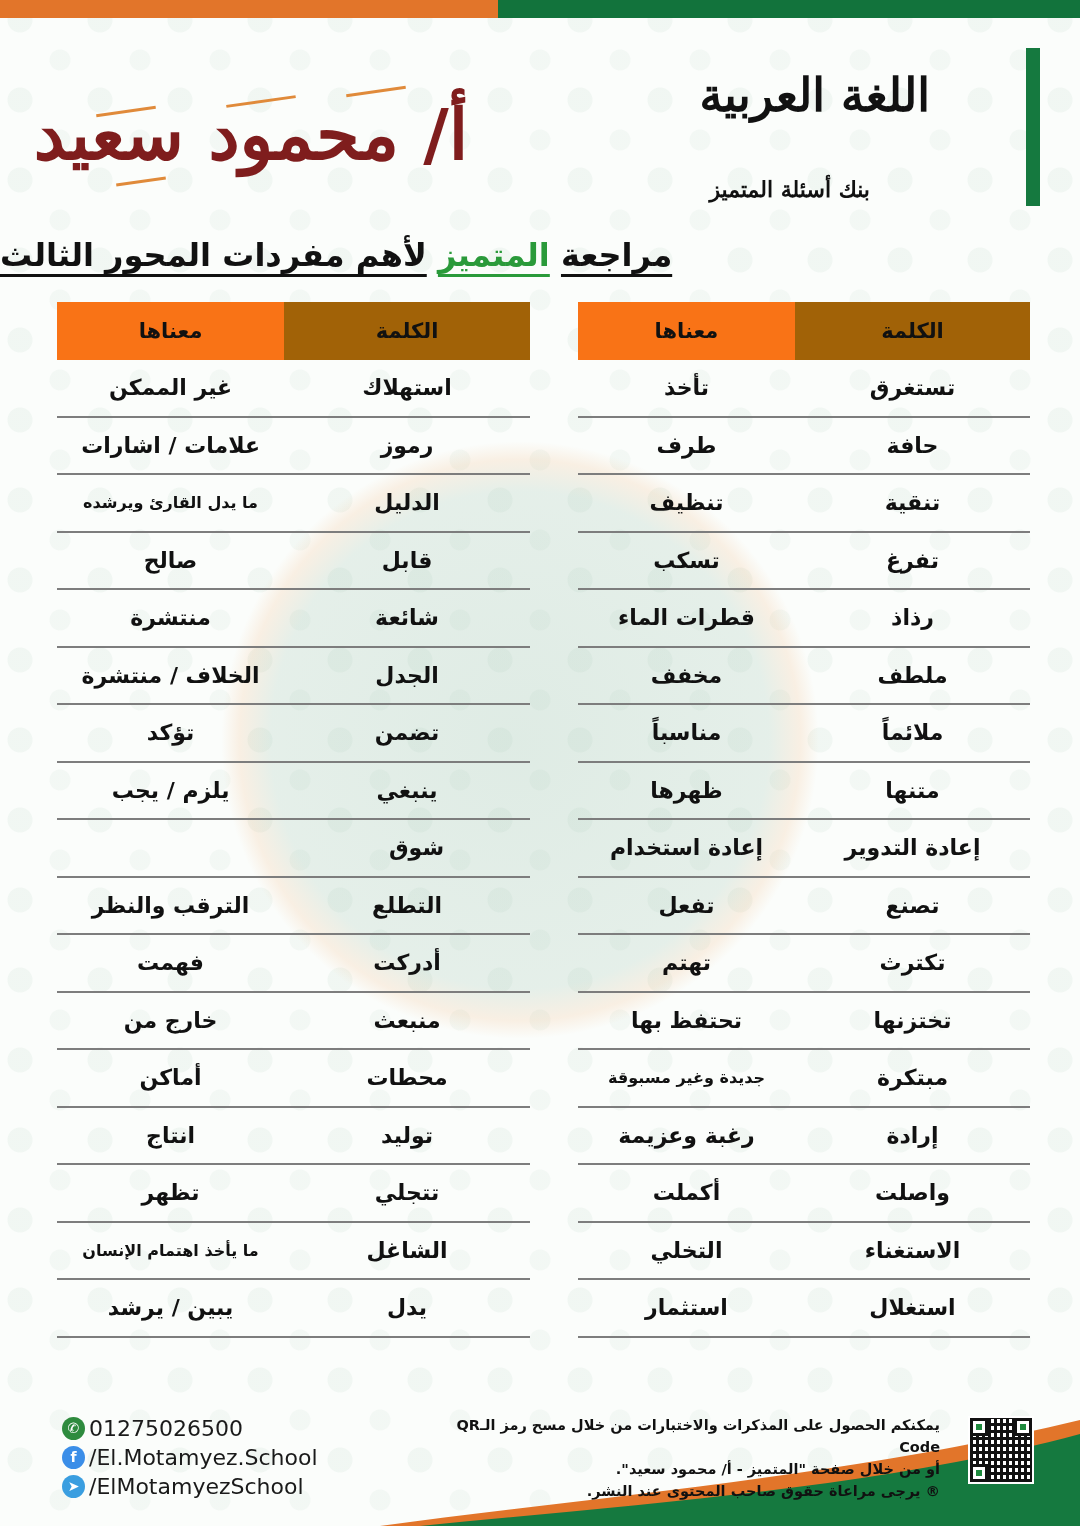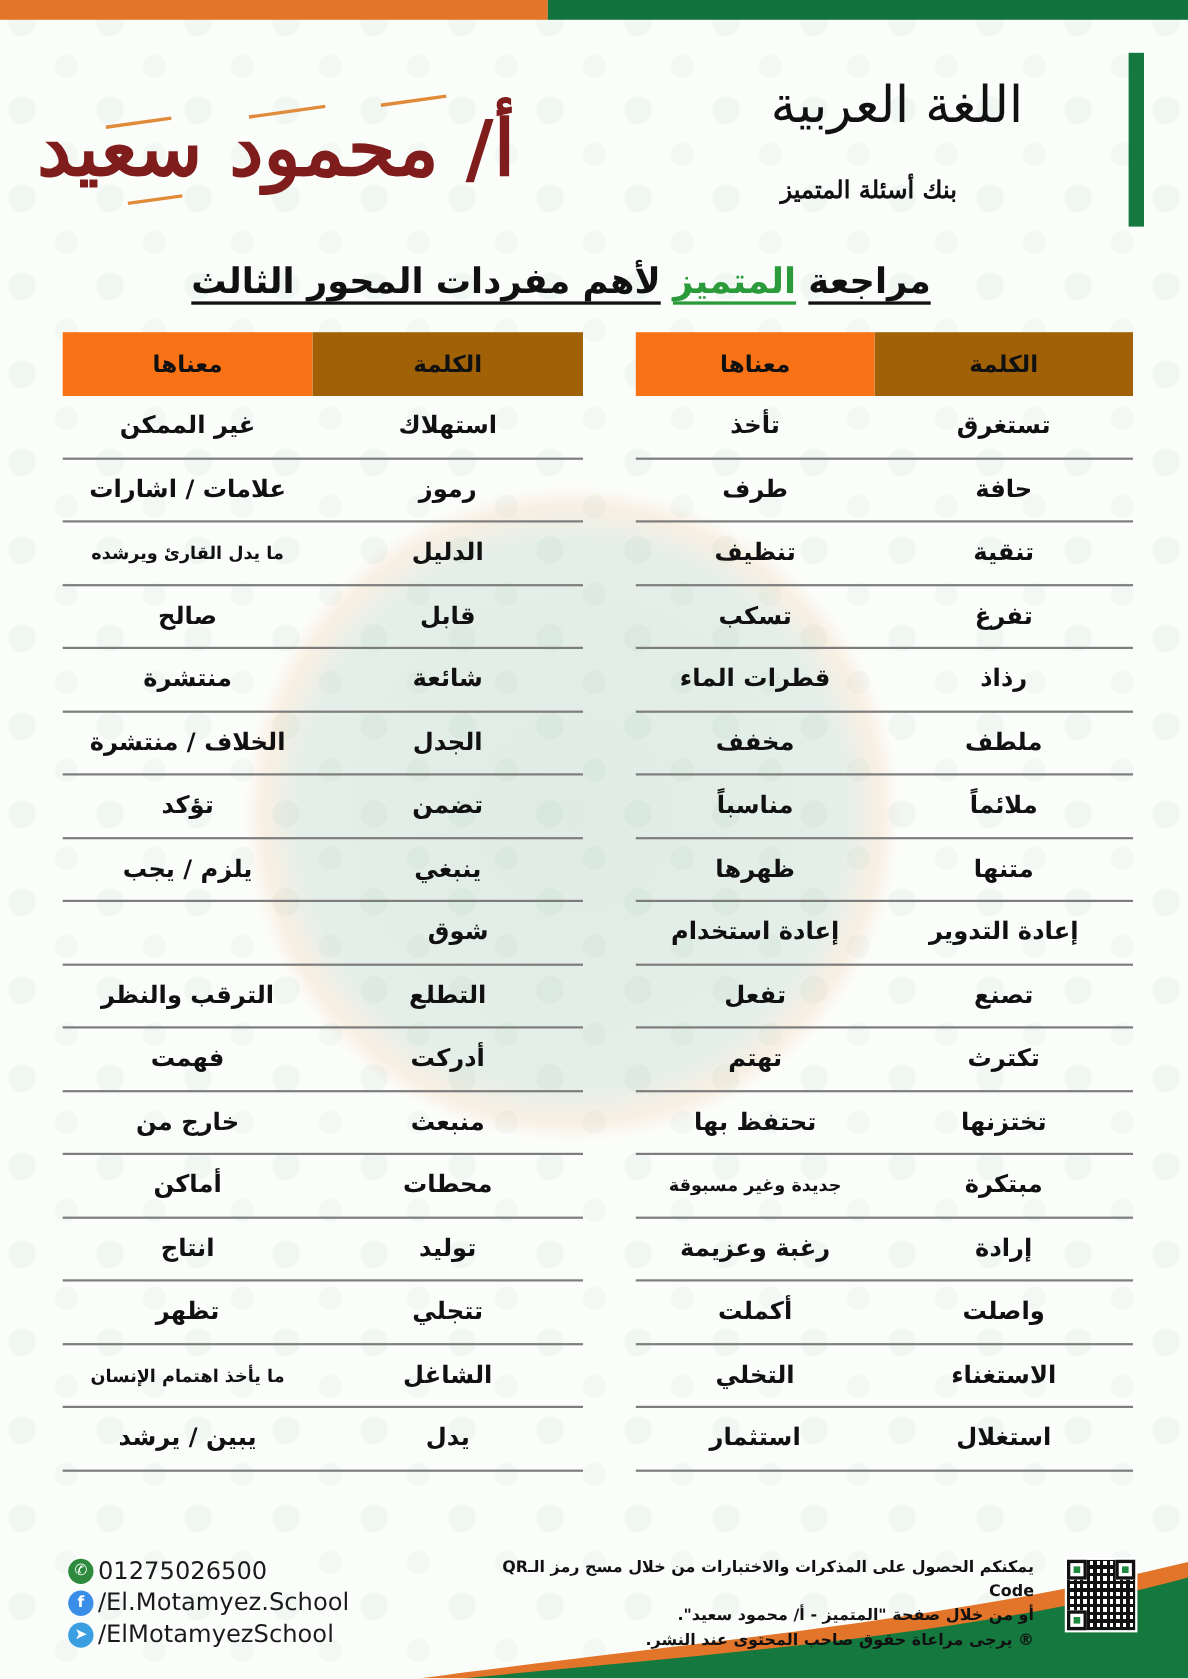--- a/index.html
+++ b/index.html
@@ -29,41 +29,41 @@
     z-index: 0;
   }
   .top-bar { position: absolute; top: 0; left: 0; width: 1080px; height: 18px; display: flex; z-index: 2; }
   .top-bar .orange { width: 498px; background: #e2752a; }
   .top-bar .green { flex: 1; background: #12733c; }
 
   .side-accent { position: absolute; right: 40px; top: 48px; width: 14px; height: 158px; background: #15793f; z-index: 2; }
 
   .subject-title {
     position: absolute; right: 150px; top: 68px;
-    font-family: "DejaVu Serif", serif; font-weight: 400;
+    font-family: "DejaVu Serif", serif; font-weight: 700;
     font-size: 46px; direction: rtl; z-index: 2; letter-spacing: 1px; text-align: right;
   }
   .subject-sub {
-    position: absolute; right: 210px; top: 160px;
+    position: absolute; right: 210px; top: 176px;
     font-family: "DejaVu Serif", serif; font-weight: 700;
     font-size: 22px; direction: rtl; z-index: 2;
   }
   .logo {
     position: absolute; left: 26px; top: 60px; width: 450px; height: 150px;
     z-index: 2; direction: rtl; text-align: center;
   }
   .logo .logo-text {
     font-family: "DejaVu Serif", serif; font-weight: 700; font-size: 70px;
     color: #7f1d1d; line-height: 150px; display: block;
   }
   .logo .accent-line { position: absolute; height: 3px; background: #e08a3a; transform: rotate(-8deg); }
 
   .page-heading {
-    position: absolute; top: 236px; left: 0; width: 938px; text-align: center;
-    direction: rtl; z-index: 2; font-size: 32px; font-weight: 900; margin-left: 41px;
+    position: absolute; top: 236px; left: 0; width: 938px; text-align: left;
+    direction: rtl; z-index: 2; font-size: 32px; font-weight: 900;
   }
   .page-heading span.h { text-decoration: underline; text-decoration-thickness: 3px; text-underline-offset: 8px; }
   .page-heading .green-word { color: #2a9a3a; }
 
   .table {
     position: absolute; top: 302px; width: 472px; z-index: 2; direction: rtl;
   }
   .table.right { left: 578px; width: 452px; }
   .table.left { left: 57px; width: 473px; }
   .thead { display: flex; height: 58px; }

